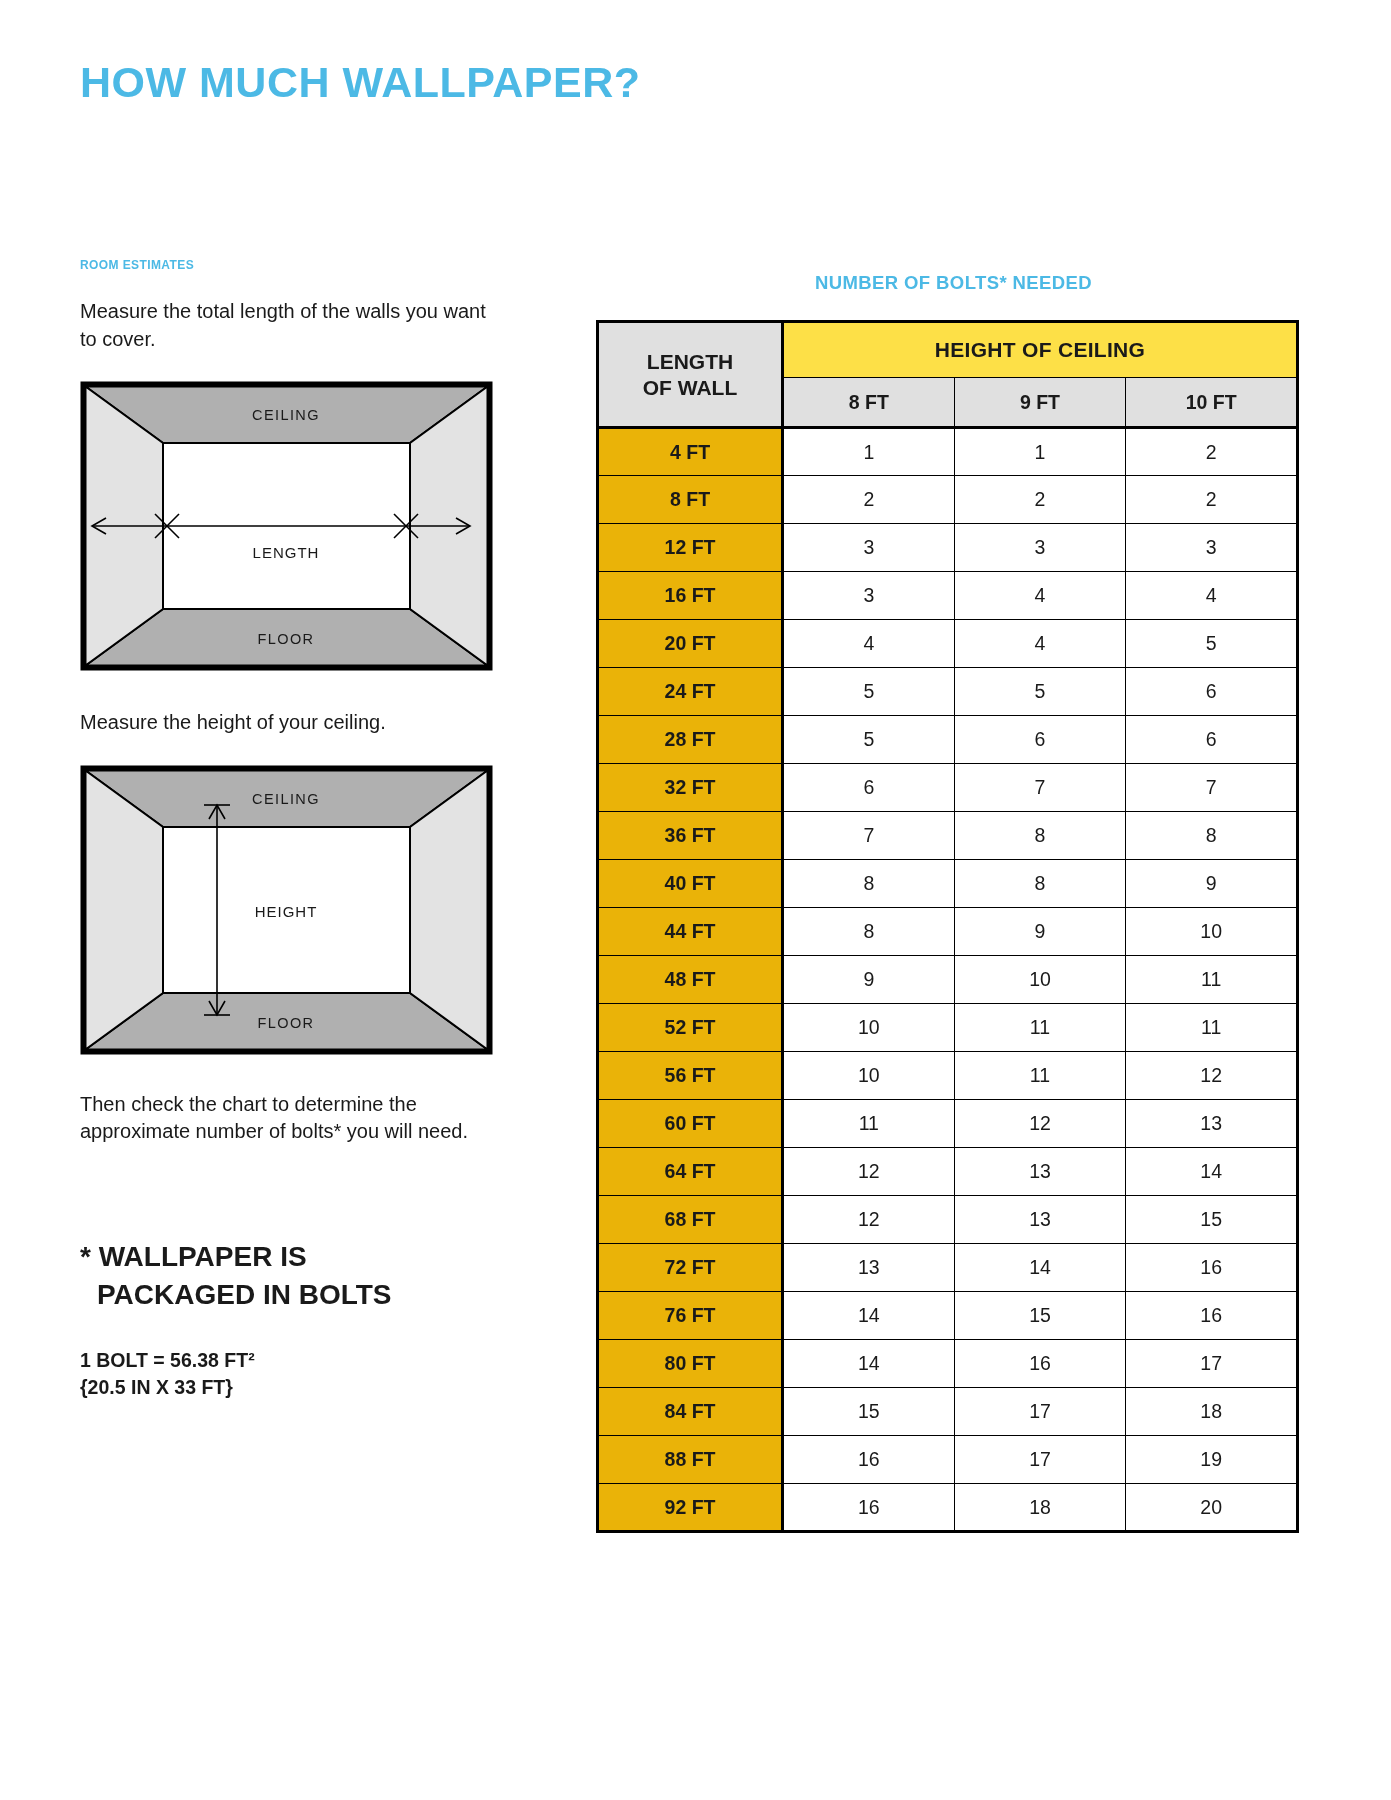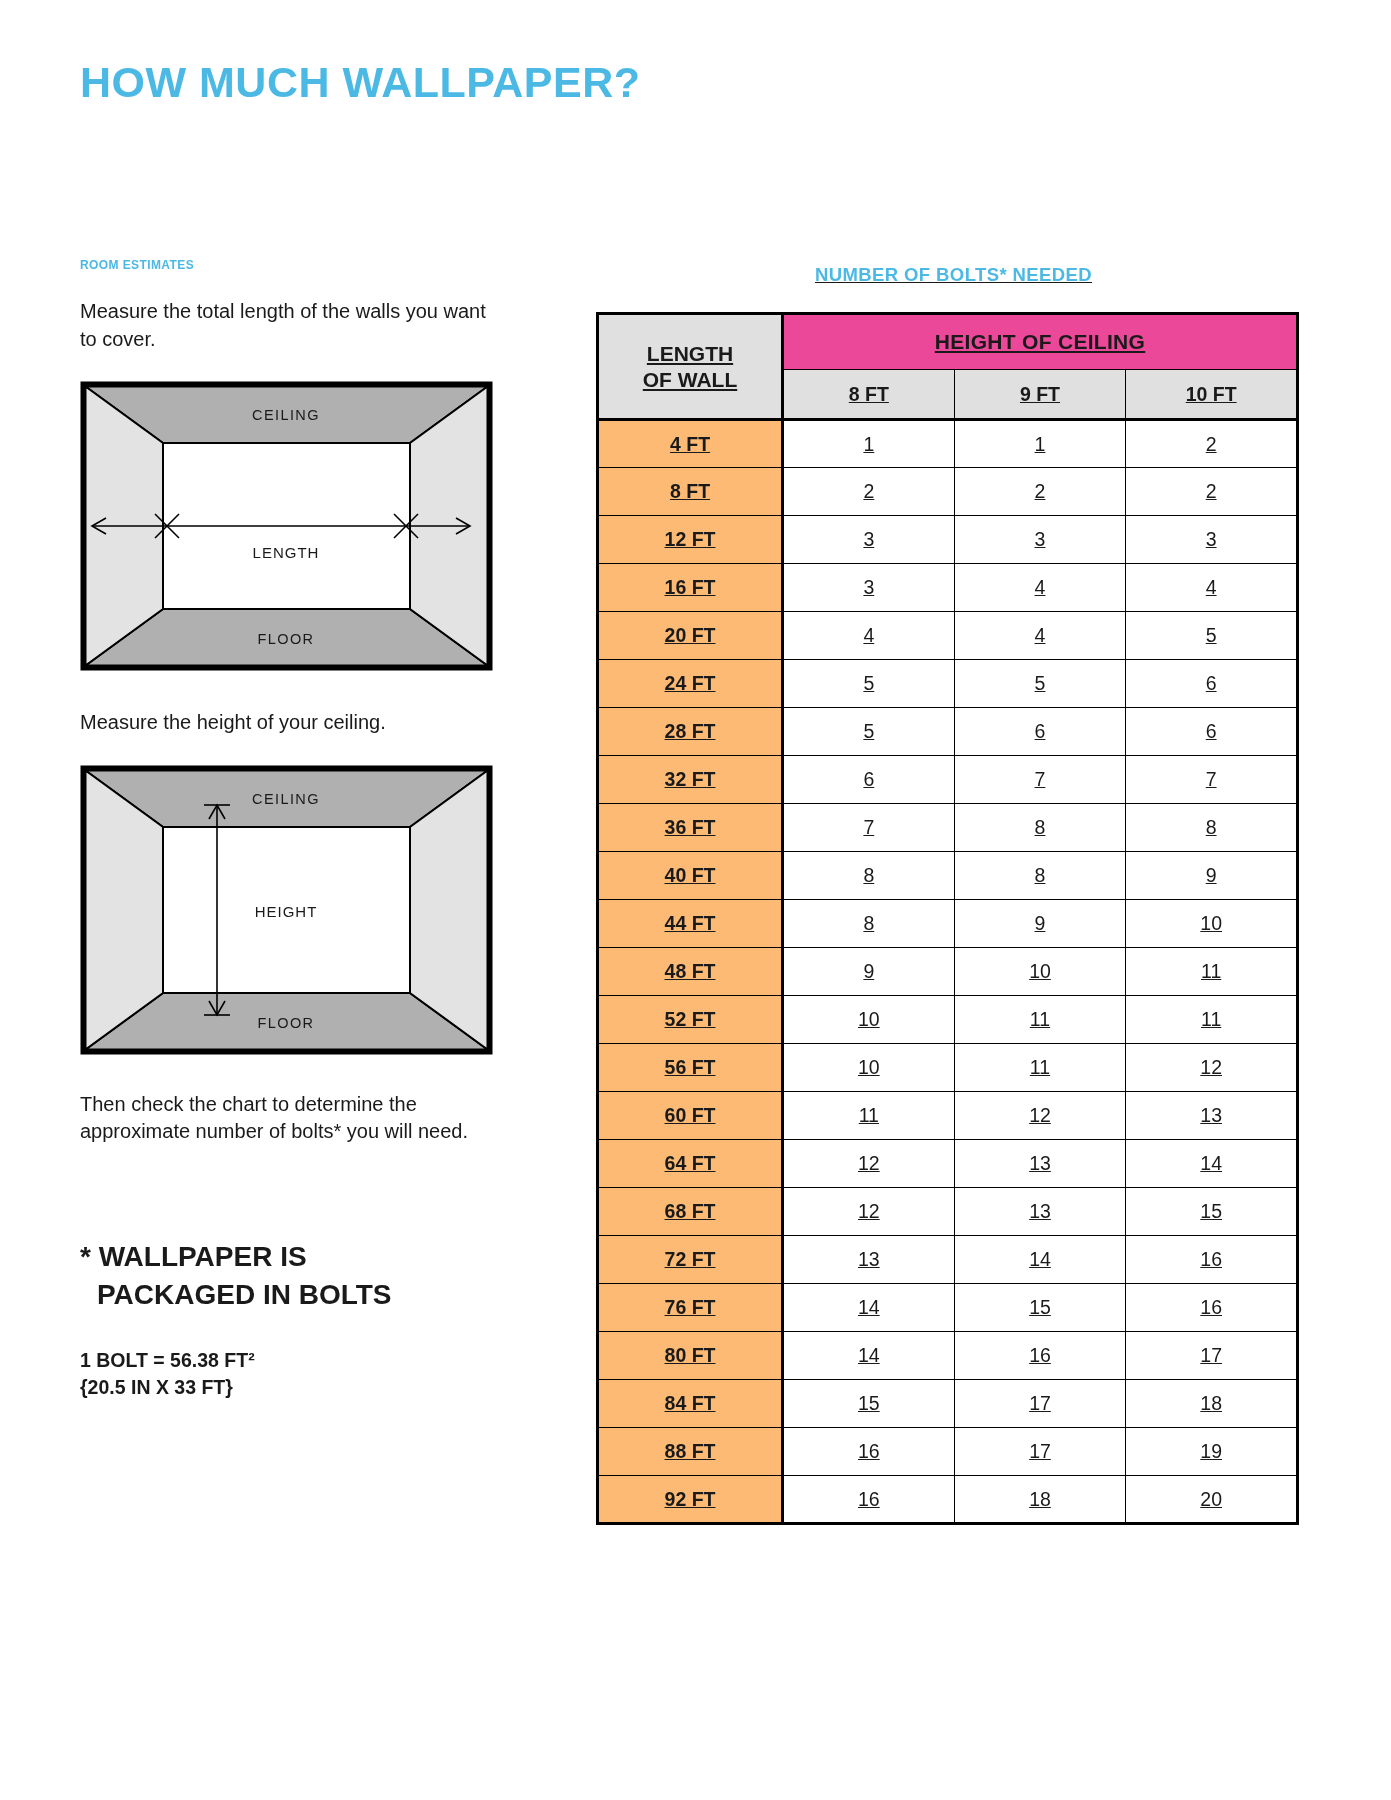--- a/index.html
+++ b/index.html
@@ -79,23 +79,22 @@
     margin-top: 33px;
     font-size: 19.5px;
     font-weight: bold;
     line-height: 1.4;
   }
 
   
   .right-col {
     position: absolute;
     left: 596px;
-    top: 264px;
+    top: 272px;
     width: 715px;
-    text-decoration: underline;
   }
   .table-head-label {
     font-size: 18.5px;
     font-weight: bold;
     color: #4cb9e5;
     letter-spacing: 0.4px;
     text-align: center;
     margin-bottom: 26px;
   }
 
@@ -118,36 +117,36 @@
     width: 185px;
     background: #e0e0e0;
     font-size: 21px;
     font-weight: bold;
     line-height: 1.22;
     padding: 10px 4px;
     border-right: 3px solid #000 !important;
     border-bottom: 3px solid #000 !important;
   }
   th.ceiling-head {
-    background: #ec4899;
+    background: #fde047;
     font-size: 21px;
     font-weight: bold;
     letter-spacing: 0.3px;
     height: 56px;
     border-bottom: 1px solid #000;
   }
   th.sub-head {
     background: #e0e0e0;
     font-size: 19.5px;
     font-weight: bold;
     height: 50px;
     border-bottom: 3px solid #000 !important;
   }
   td.len-cell {
-    background: #fdba74;
+    background: #eab308;
     font-size: 19.5px;
     font-weight: bold;
     height: 48px;
     border-right: 3px solid #000 !important;
   }
   td.val-cell {
     font-size: 19.5px;
     height: 48px;
     background: #ffffff;
   }

